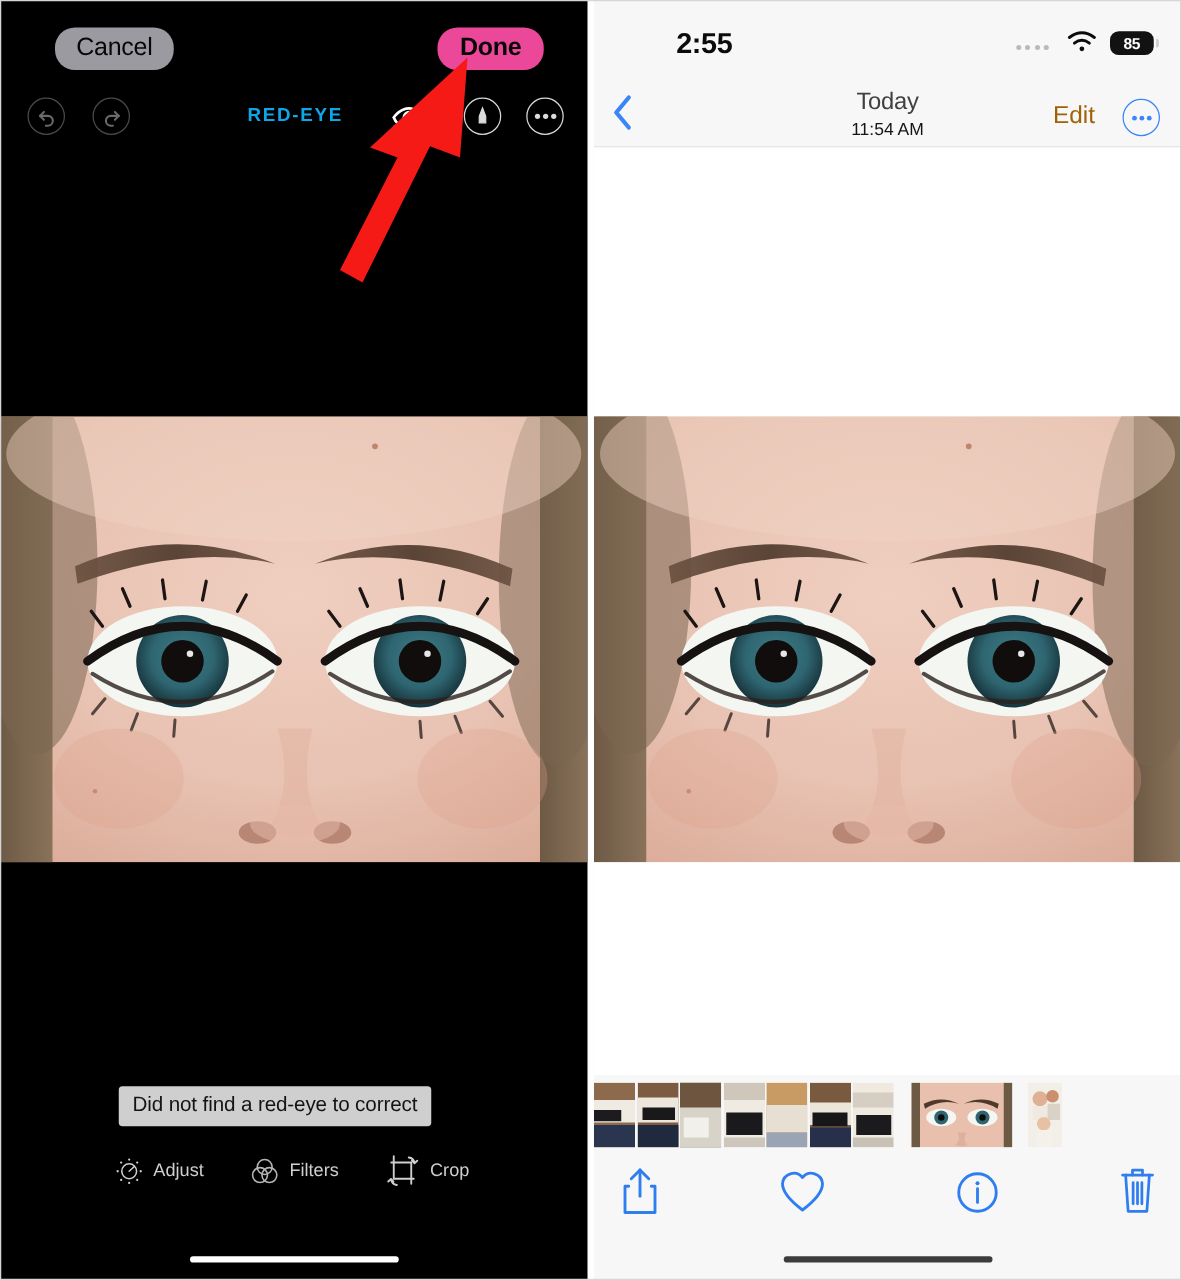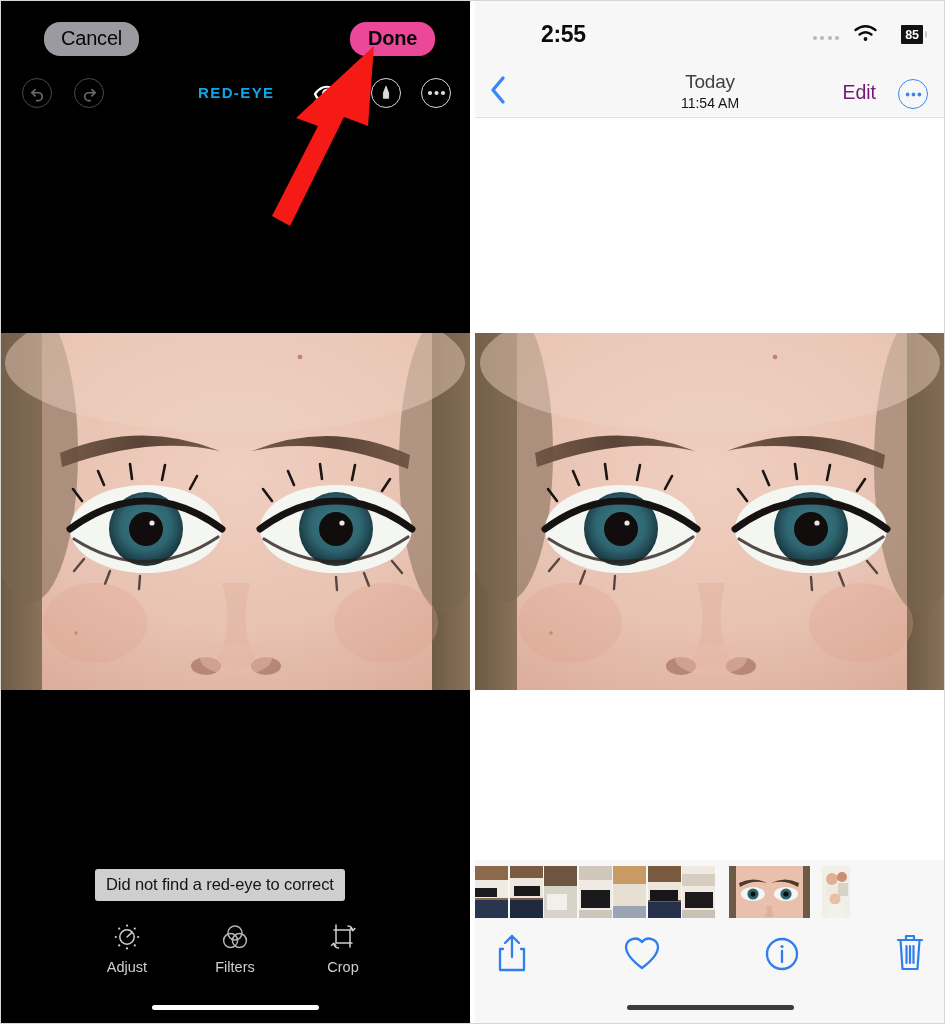--- a/index.html
+++ b/index.html
@@ -61,21 +61,21 @@
   .photo-band.right-band { top: 333px; height: 357px; }
 
   .toast {
     position: absolute; left: 95px; top: 869px;
     background: #cfcfcf; color: #141414;
     font-size: 16.5px; padding: 6px 11px 7px;
     border-radius: 3px; white-space: nowrap; letter-spacing: -0.1px;
   }
 
   .tools-row { position: absolute; left: 0; top: 922px; width: 470px; display: flex; justify-content: center; gap: 36px; }
-  .tool { width: 72px; display: flex; flex-direction: column; align-items: center; gap: 7px; }
+  .tool { width: 72px; display: flex; flex-direction: row; align-items: center; gap: 7px; }
   .tool-label { color: #cfcfcf; font-size: 14.5px; }
 
   .home-bar-dark {
     position: absolute; left: 152px; bottom: 14px;
     width: 167px; height: 5.5px; border-radius: 3px; background: #ffffff;
   }
 
   
   .panel-right {
     position: relative;
@@ -87,36 +87,36 @@
   .status-bar { position: absolute; left: 0; top: 0; width: 470px; height: 62px; }
   .status-time {
     position: absolute; left: 66px; top: 21px;
     color: #0b0b0b; font-size: 23px; font-weight: bold; letter-spacing: -0.3px;
   }
   .sig-dots { position: absolute; right: 106px; top: 36px; display: flex; gap: 3.5px; }
   .sig-dots i { width: 4px; height: 4px; border-radius: 50%; background: #b9b9b9; display: block; }
   .wifi-ic { position: absolute; right: 67px; top: 24px; }
   .battery {
     position: absolute; right: 22px; top: 25px;
-    width: 22px; height: 19px; border-radius: 1px; background: #121212;
+    width: 35px; height: 19px; border-radius: 7px; background: #121212;
     color: #ffffff; font-size: 12.5px; font-weight: bold;
     display: flex; align-items: center; justify-content: center; letter-spacing: -0.2px;
   }
   .battery:after {
     content: ""; position: absolute; right: -4px; top: 6px;
     width: 2.5px; height: 7px; border-radius: 0 2px 2px 0; background: #c9c9c9;
   }
 
   .nav-bar { position: absolute; left: 0; top: 62px; width: 470px; height: 56px; background: #f7f7f7; }
   .nav-bar:after { content: ""; position: absolute; left: 0; bottom: 0; width: 470px; height: 1px; background: #e2e2e2; }
   .back-chev { position: absolute; left: 12px; top: 12px; }
   .nav-title-wrap { position: absolute; left: 0; top: 9px; width: 470px; text-align: center; }
   .nav-title { color: #404040; font-size: 19px; letter-spacing: -0.2px; }
   .nav-sub { color: #151515; font-size: 14px; margin-top: 2px; }
-  .edit-link { position: absolute; right: 69px; top: 19px; color: #701a75; font-size: 19.5px; }
+  .edit-link { position: absolute; right: 69px; top: 19px; color: #a16207; font-size: 19.5px; }
   .more-circle {
     position: absolute; right: 17px; top: 17px;
     width: 30px; height: 30px; border: 1.8px solid #3b86f7; border-radius: 50%;
     display: flex; align-items: center; justify-content: center;
   }
 
   .white-area { position: absolute; left: 0; width: 470px; background: #ffffff; }
   .white-top { top: 118px; height: 215px; }
   .white-bottom { top: 690px; height: 170px; }
 

